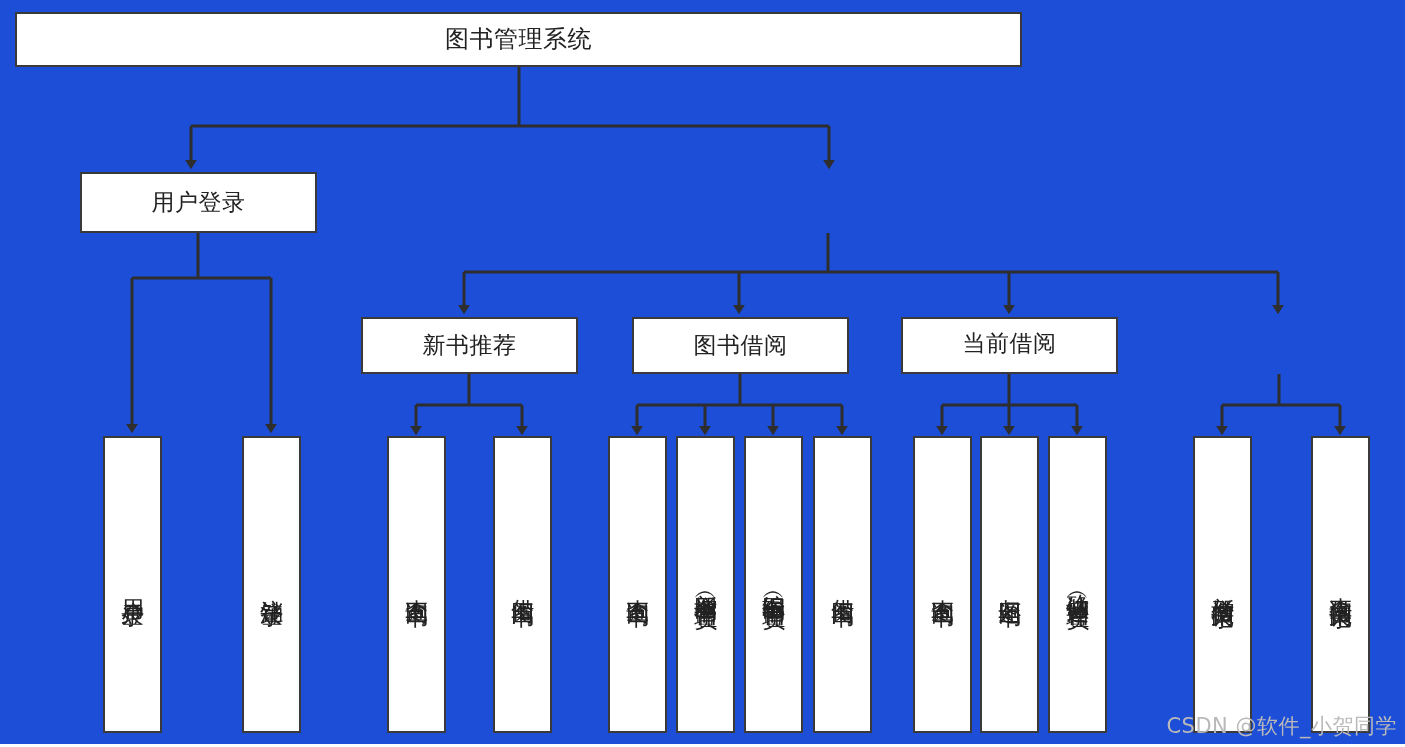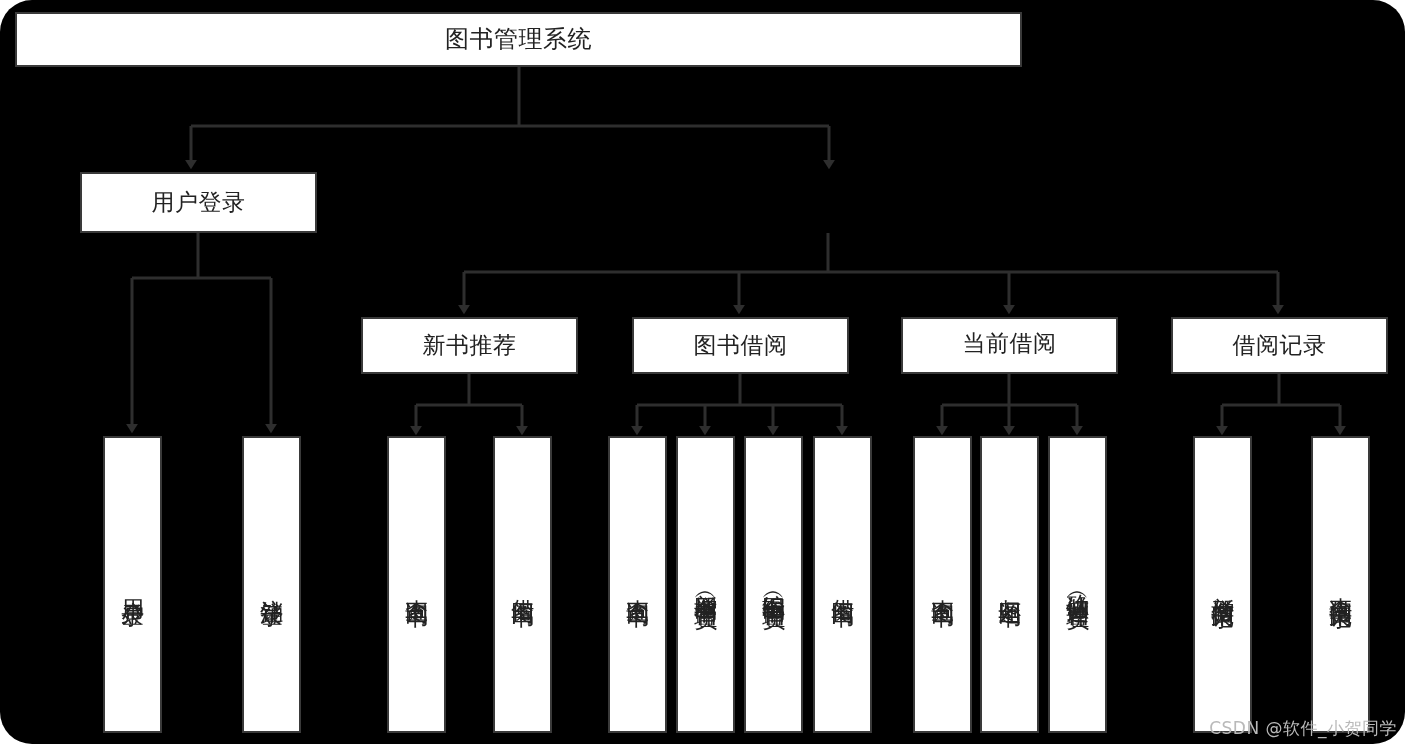--- a/index.html
+++ b/index.html
@@ -8,23 +8,22 @@
     padding: 0;
     background: #ffffff;
   }
   body {
     font-family: "DejaVu Sans", "Liberation Sans", sans-serif;
   }
   #canvas {
     position: relative;
     width: 1405px;
     height: 744px;
-    background: #000000;
+    background: #1d4ed8;
     overflow: hidden;
-    border-radius: 32px;
   }
   #wires {
     position: absolute;
     left: 0;
     top: 0;
     width: 1405px;
     height: 747px;
     pointer-events: none;
   }
   .node {
@@ -60,21 +59,21 @@
   }
   .node.v .vtext {
     writing-mode: vertical-rl;
     text-orientation: upright;
     display: block;
   }
   .watermark {
     position: absolute;
     right: 8px;
     bottom: 4px;
-    font-size: 17px;
+    font-size: 21px;
     color: #b9b9b9;
     white-space: nowrap;
     z-index: 5;
     letter-spacing: 0.5px;
   }
 </style>
 </head>
 <body>
 
 <div id="canvas">
@@ -135,21 +134,20 @@
 
   <div class="node h" style="left:80px; top:172px; width:237px; height:61px;">用户登录</div>
 
 
   <div class="node h" style="left:361px; top:317px; width:217px; height:57px;">新书推荐</div>
 
   <div class="node h" style="left:632px; top:317px; width:217px; height:57px;">图书借阅</div>
 
   <div class="node h" style="left:901px; top:317px; width:217px; height:57px;font-family:Liberation Mono, monospace;">当前借阅</div>
 
-  <div class="node h" style="left:1171px; top:317px; width:217px; height:57px;">借阅记录</div>
 
   <div class="node v" style="left:103px; top:436px; width:59px; height:297px;">
     <span class="vtext">用户登录</span>
   </div>
   <div class="node v" style="left:242px; top:436px; width:59px; height:297px;">
     <span class="vtext">注销登录</span>
   </div>
 
   <div class="node v" style="left:387px; top:436px; width:59px; height:297px;">
     <span class="vtext">查询图书</span>

